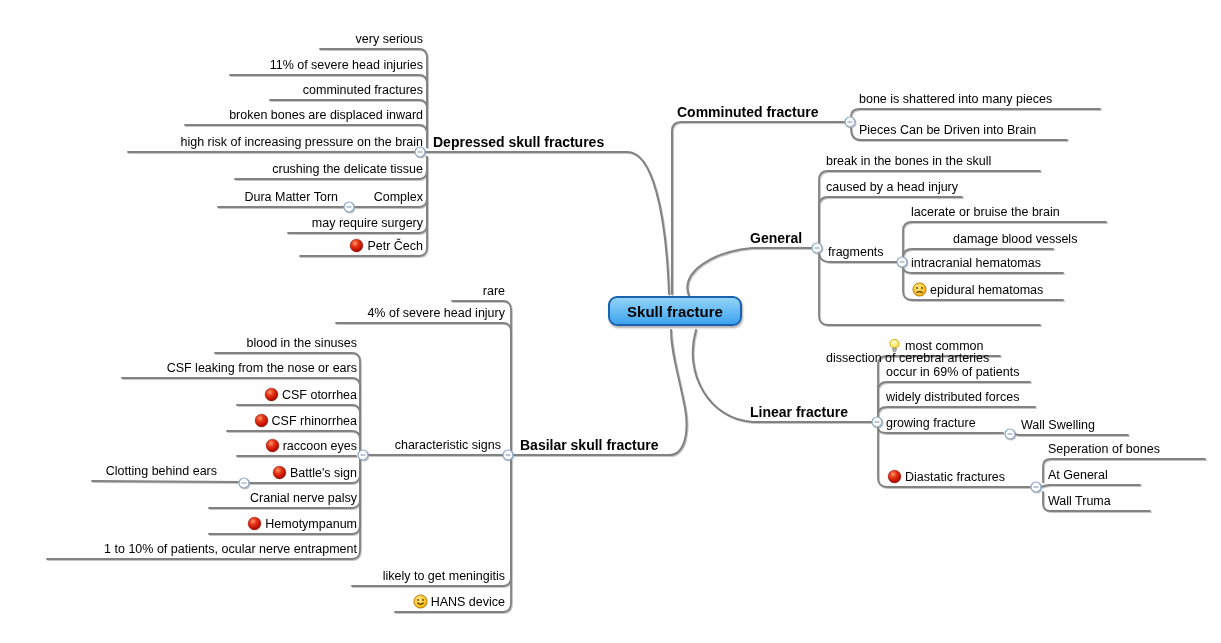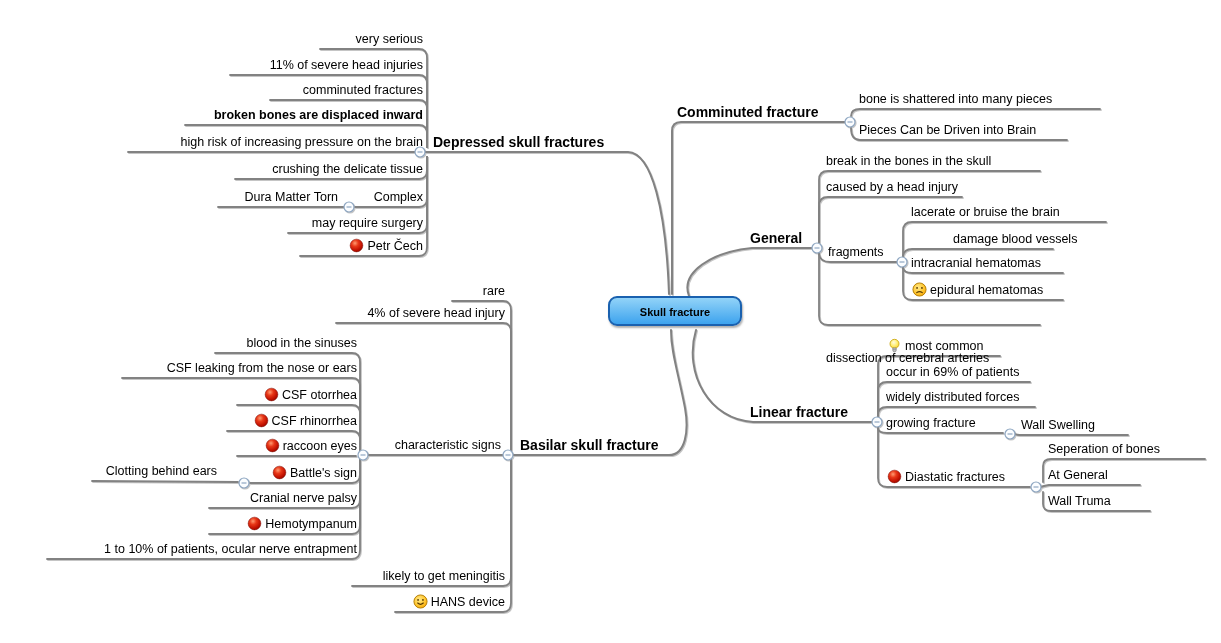--- a/index.html
+++ b/index.html
@@ -11,21 +11,21 @@
   .fold circle{fill:#fbfdff;stroke:#8fa7c2;stroke-width:1.2;}
   .fold line{stroke:#8fa7c2;stroke-width:1.2;}
   .node{position:absolute;height:19px;line-height:19px;font-size:12.5px;white-space:nowrap;z-index:2;}
   .node.b{height:20px;line-height:20px;font-size:14px;font-weight:bold;}
   .node.r{text-align:left;padding-left:5px;box-sizing:border-box;}
   .node.l{text-align:right;padding-right:5px;box-sizing:border-box;}
   .ic{display:inline-block;width:15px;height:15px;vertical-align:-3px;margin:0 3px 0 1px;}
   .ic svg{display:block;}
   #root-node{position:absolute;left:608px;top:296px;width:134px;height:30px;z-index:3;
     background:linear-gradient(#92d3f8,#3da3ee);border:2px solid #1a61af;border-radius:9px;
-    font-weight:bold;font-size:11px;text-align:center;line-height:28px;box-sizing:border-box;
+    font-weight:bold;font-size:15px;text-align:center;line-height:28px;box-sizing:border-box;
     box-shadow:1px 2px 2px rgba(80,80,80,.45);}
 </style>
 </head>
 <body>
 
 <div id="canvas">
 
   <svg width="0" height="0" style="position:absolute" aria-hidden="true">
     <defs>
       <radialGradient id="g-red" cx="38%" cy="32%" r="75%">
@@ -205,21 +205,21 @@
           <use href="#i-red"></use>
         </svg></span><span>Diastatic fractures</span></div>
   <div class="node r" style="left:1043px;top:440px;width:162px;">Seperation of bones</div>
   <div class="node r" style="left:1043px;top:466px;width:97px;">At General</div>
   <div class="node r" style="left:1043px;top:492px;width:107px;">Wall Truma</div>
 
   <div class="node b r" style="left:428px;top:132px;width:212px;">Depressed skull fractures</div>
   <div class="node l" style="left:320px;top:30px;width:108px;">very serious</div>
   <div class="node l" style="left:230px;top:56px;width:198px;">11% of severe head injuries</div>
   <div class="node l" style="left:270px;top:81px;width:158px;">comminuted fractures</div>
-  <div class="node l" style="left:185px;top:106px;width:243px;font-weight:bold;">broken bones are displaced inward</div>
+  <div class="node l" style="left:185px;top:106px;width:243px;">broken bones are displaced inward</div>
   <div class="node l" style="left:128px;top:133px;width:300px;">high risk of increasing pressure on the brain</div>
   <div class="node l" style="left:235px;top:160px;width:193px;">crushing the delicate tissue</div>
   <div class="node l" style="left:355px;top:188px;width:73px;">Complex</div>
   <div class="node l" style="left:218px;top:188px;width:125px;">Dura Matter Torn</div>
   <div class="node l" style="left:288px;top:214px;width:140px;">may require surgery</div>
   <div class="node l" style="left:300px;top:237px;width:128px;"><span class="ic"><svg width="15" height="15">
           <use href="#i-red"></use>
         </svg></span><span>Petr Čech</span></div>
 
   <div class="node b r" style="left:515px;top:435px;width:173px;">Basilar skull fracture</div>

